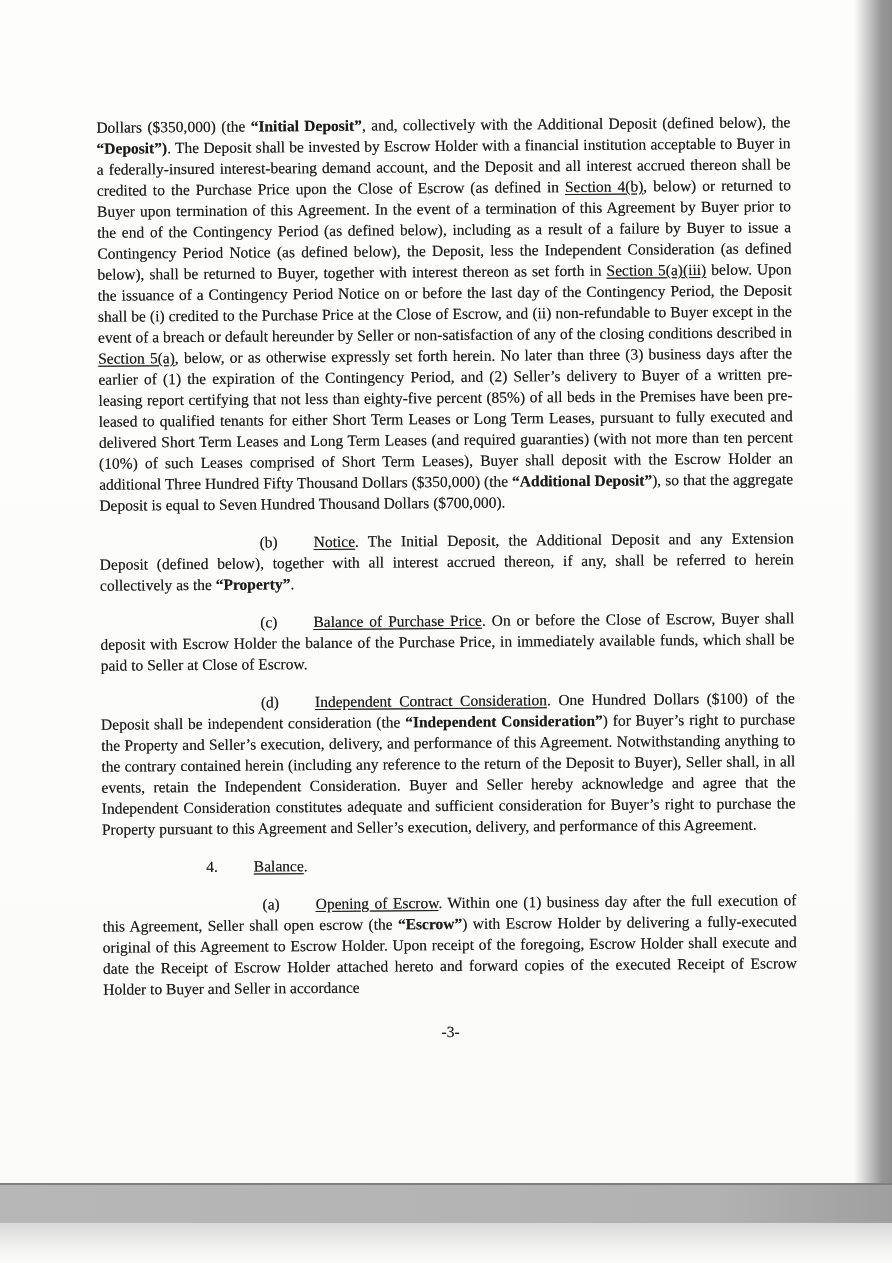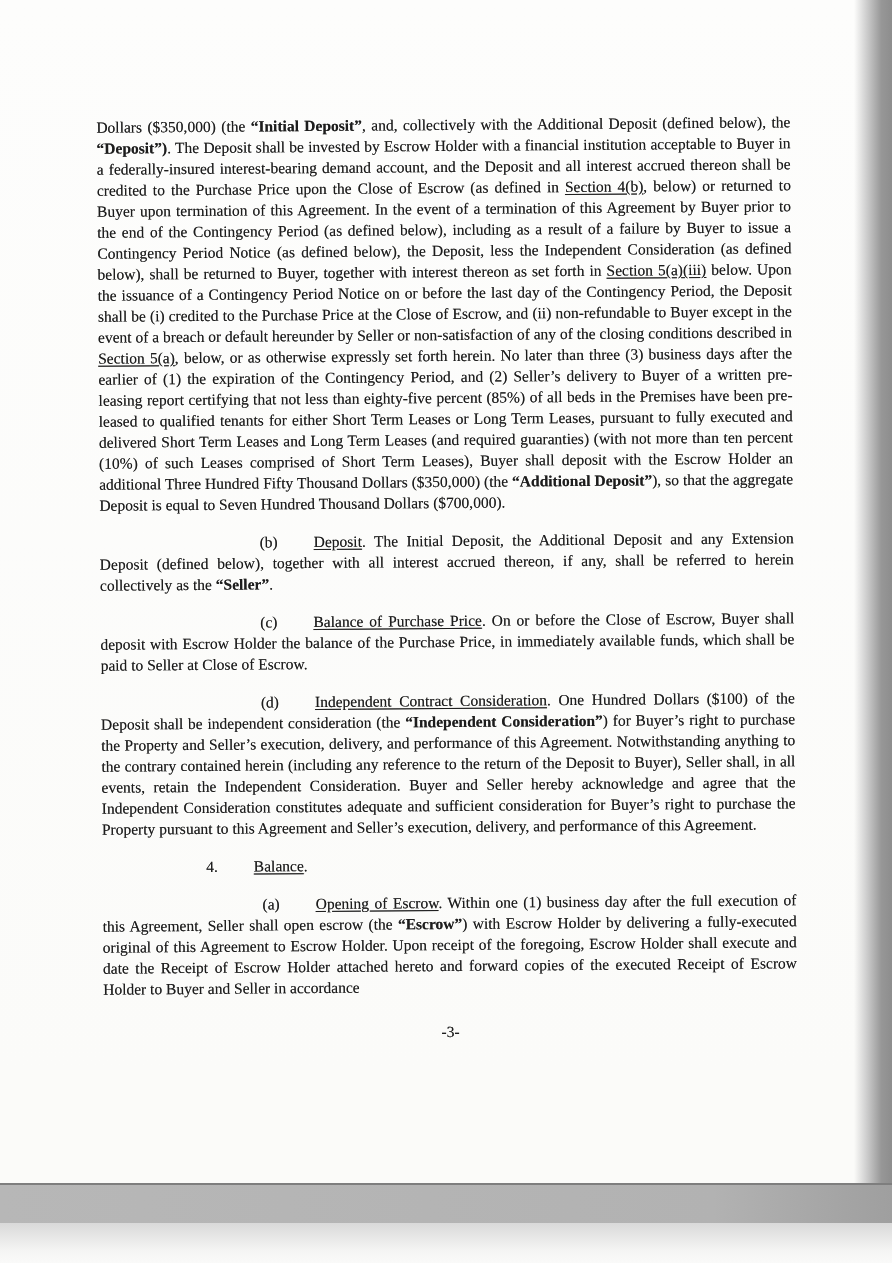--- a/index.html
+++ b/index.html
@@ -80,21 +80,21 @@
     height: 40px;
     background: linear-gradient(to bottom, #d9d9d9 0%, #f5f5f4 70%, #fafaf9 100%);
   }
 </style>
 </head>
 <body>
 
 <div class="scan">
   <div class="content">
     <p class="para"><span>Dollars ($350,000) (the </span><span class="b">“Initial Deposit”</span><span>, and, collectively with the Additional Deposit (defined below), the </span><span class="b">“Deposit”)</span><span>. The Deposit shall be invested by Escrow Holder with a financial institution acceptable to Buyer in a federally-insured interest-bearing demand account, and the Deposit and all interest accrued thereon shall be credited to the Purchase Price upon the Close of Escrow (as defined in </span><span class="u">Section 4(b)</span><span>, below) or returned to Buyer upon termination of this Agreement. In the event of a termination of this Agreement by Buyer prior to the end of the Contingency Period (as defined below), including as a result of a failure by Buyer to issue a Contingency Period Notice (as defined below), the Deposit, less the Independent Consideration (as defined below), shall be returned to Buyer, together with interest thereon as set forth in </span><span class="u">Section 5(a)(iii)</span><span> below. Upon the issuance of a Contingency Period Notice on or before the last day of the Contingency Period, the Deposit shall be (i) credited to the Purchase Price at the Close of Escrow, and (ii) non-refundable to Buyer except in the event of a breach or default hereunder by Seller or non-satisfaction of any of the closing conditions described in </span><span class="u">Section 5(a)</span><span>, below, or as otherwise expressly set forth herein. No later than three (3) business days after the earlier of (1) the expiration of the Contingency Period, and (2) Seller’s delivery to Buyer of a written pre-leasing report certifying that not less than eighty-five percent (85%) of all beds in the Premises have been pre-leased to qualified tenants for either Short Term Leases or Long Term Leases, pursuant to fully executed and delivered Short Term Leases and Long Term Leases (and required guaranties) (with not more than ten percent (10%) of such Leases comprised of Short Term Leases), Buyer shall deposit with the Escrow Holder an additional Three Hundred Fifty Thousand Dollars ($350,000) (the </span><span class="b">“Additional Deposit”</span><span>), so that the aggregate Deposit is equal to Seven Hundred Thousand Dollars ($700,000).</span></p>
-    <p class="para indent"><span>(b)</span><span class="tab"></span><span class="u">Deposit</span><span>. The Initial Deposit, the Additional Deposit and any Extension Deposit (defined below), together with all interest accrued thereon, if any, shall be referred to herein collectively as the </span><span class="b">“Seller”</span><span>.</span></p>
+    <p class="para indent"><span>(b)</span><span class="tab"></span><span class="u">Notice</span><span>. The Initial Deposit, the Additional Deposit and any Extension Deposit (defined below), together with all interest accrued thereon, if any, shall be referred to herein collectively as the </span><span class="b">“Property”</span><span>.</span></p>
     <p class="para indent"><span>(c)</span><span class="tab"></span><span class="u">Balance of Purchase Price</span><span>. On or before the Close of Escrow, Buyer shall deposit with Escrow Holder the balance of the Purchase Price, in immediately available funds, which shall be paid to Seller at Close of Escrow.</span></p>
     <p class="para indent"><span>(d)</span><span class="tab"></span><span class="u">Independent Contract Consideration</span><span>. One Hundred Dollars ($100) of the Deposit shall be independent consideration (the </span><span class="b">“Independent Consideration”</span><span>) for Buyer’s right to purchase the Property and Seller’s execution, delivery, and performance of this Agreement. Notwithstanding anything to the contrary contained herein (including any reference to the return of the Deposit to Buyer), Seller shall, in all events, retain the Independent Consideration. Buyer and Seller hereby acknowledge and agree that the Independent Consideration constitutes adequate and sufficient consideration for Buyer’s right to purchase the Property pursuant to this Agreement and Seller’s execution, delivery, and performance of this Agreement.</span></p>
     <p class="para section-heading"><span>4.</span><span class="tab"></span><span class="u">Balance</span><span>.</span></p>
     <p class="para indent"><span>(a)</span><span class="tab"></span><span class="u">Opening of Escrow</span><span>. Within one (1) business day after the full execution of this Agreement, Seller shall open escrow (the </span><span class="b">“Escrow”</span><span>) with Escrow Holder by delivering a fully-executed original of this Agreement to Escrow Holder. Upon receipt of the foregoing, Escrow Holder shall execute and date the Receipt of Escrow Holder attached hereto and forward copies of the executed Receipt of Escrow Holder to Buyer and Seller in accordance</span></p>
     <p class="para page-number">-3-</p>
   </div>
 
   <div class="edge-right"></div>
   <div class="edge-bottom-line"></div>
   <div class="edge-bottom-band"></div>

